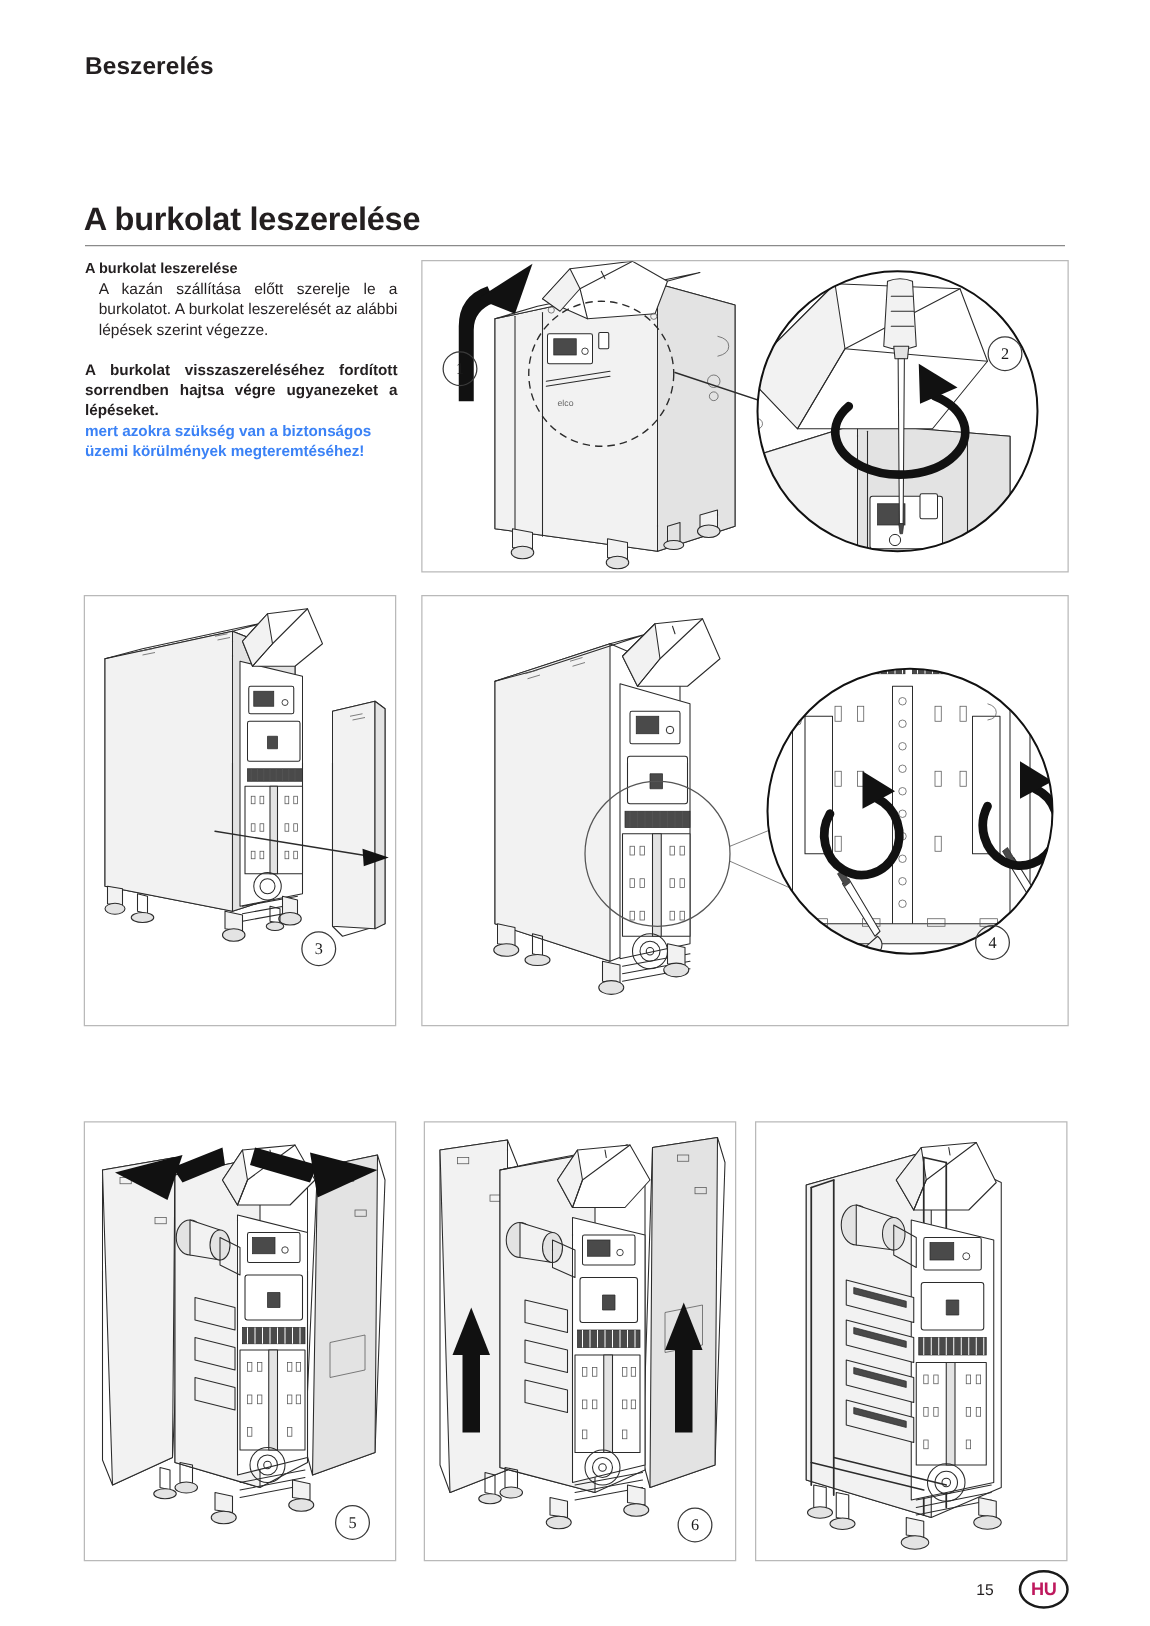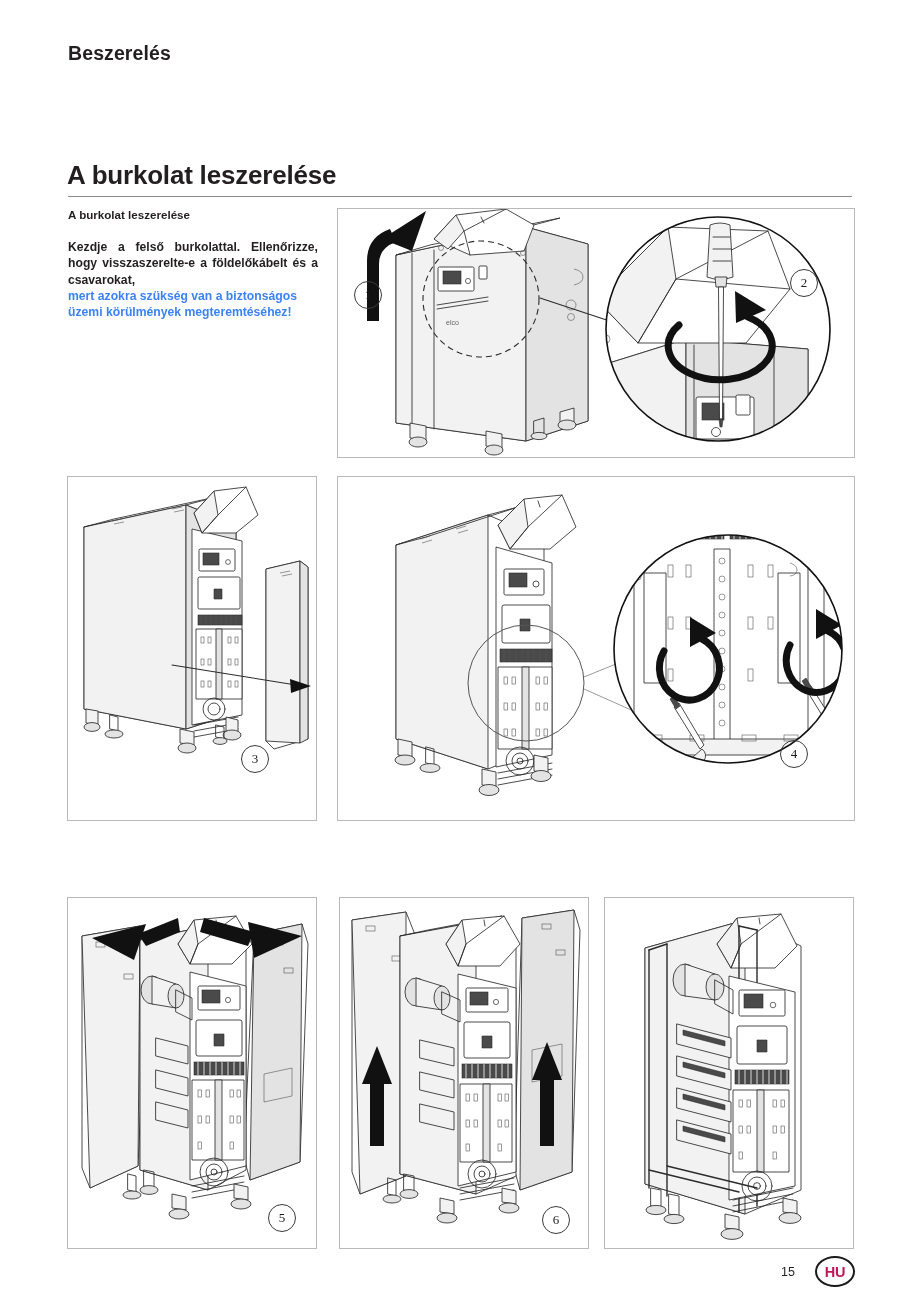--- a/index.html
+++ b/index.html
@@ -165,22 +165,23 @@
 <body>
 
 <div class="page">
 
   <div class="running-head">Beszerelés</div>
   <div class="section-title">A burkolat leszerelése</div>
   <div class="title-rule"></div>
 
   <div class="text-col">
     <p class="lead-head">A burkolat leszerelése</p>
+    <p class="para-justify">A kazán szállítása előtt szerelje le a burkolatot. A burkolat leszerelését az alábbi lépések szerint végezze.</p>
     <div class="gap"></div>
-    <p class="para-bold">Kezdje a felső burkolattal. Ellenőrizze, hogy visszaszerelte-e a földelőkábelt és a csavarokat,</p>
+    <p class="para-bold">A burkolat visszaszereléséhez fordított sorrendben hajtsa végre ugyanezeket a lépéseket.</p>
     <p class="para-bold-left">mert azokra szükség van a biztonságos üzemi körülmények megteremtéséhez!</p>
   </div>
 
   <div class="panel" style="left:337px; top:208px; width:518px; height:250px;">
     <svg width="516" height="248" viewBox="0 0 516 248">
 
       <g>
 
         <path class="fill-w" d="M58 46 L188 18 L250 35 L250 212 L188 232 L58 214 Z"></path>
         <path class="fill-l" d="M58 46 L188 18 L188 232 L58 214 Z"></path>

